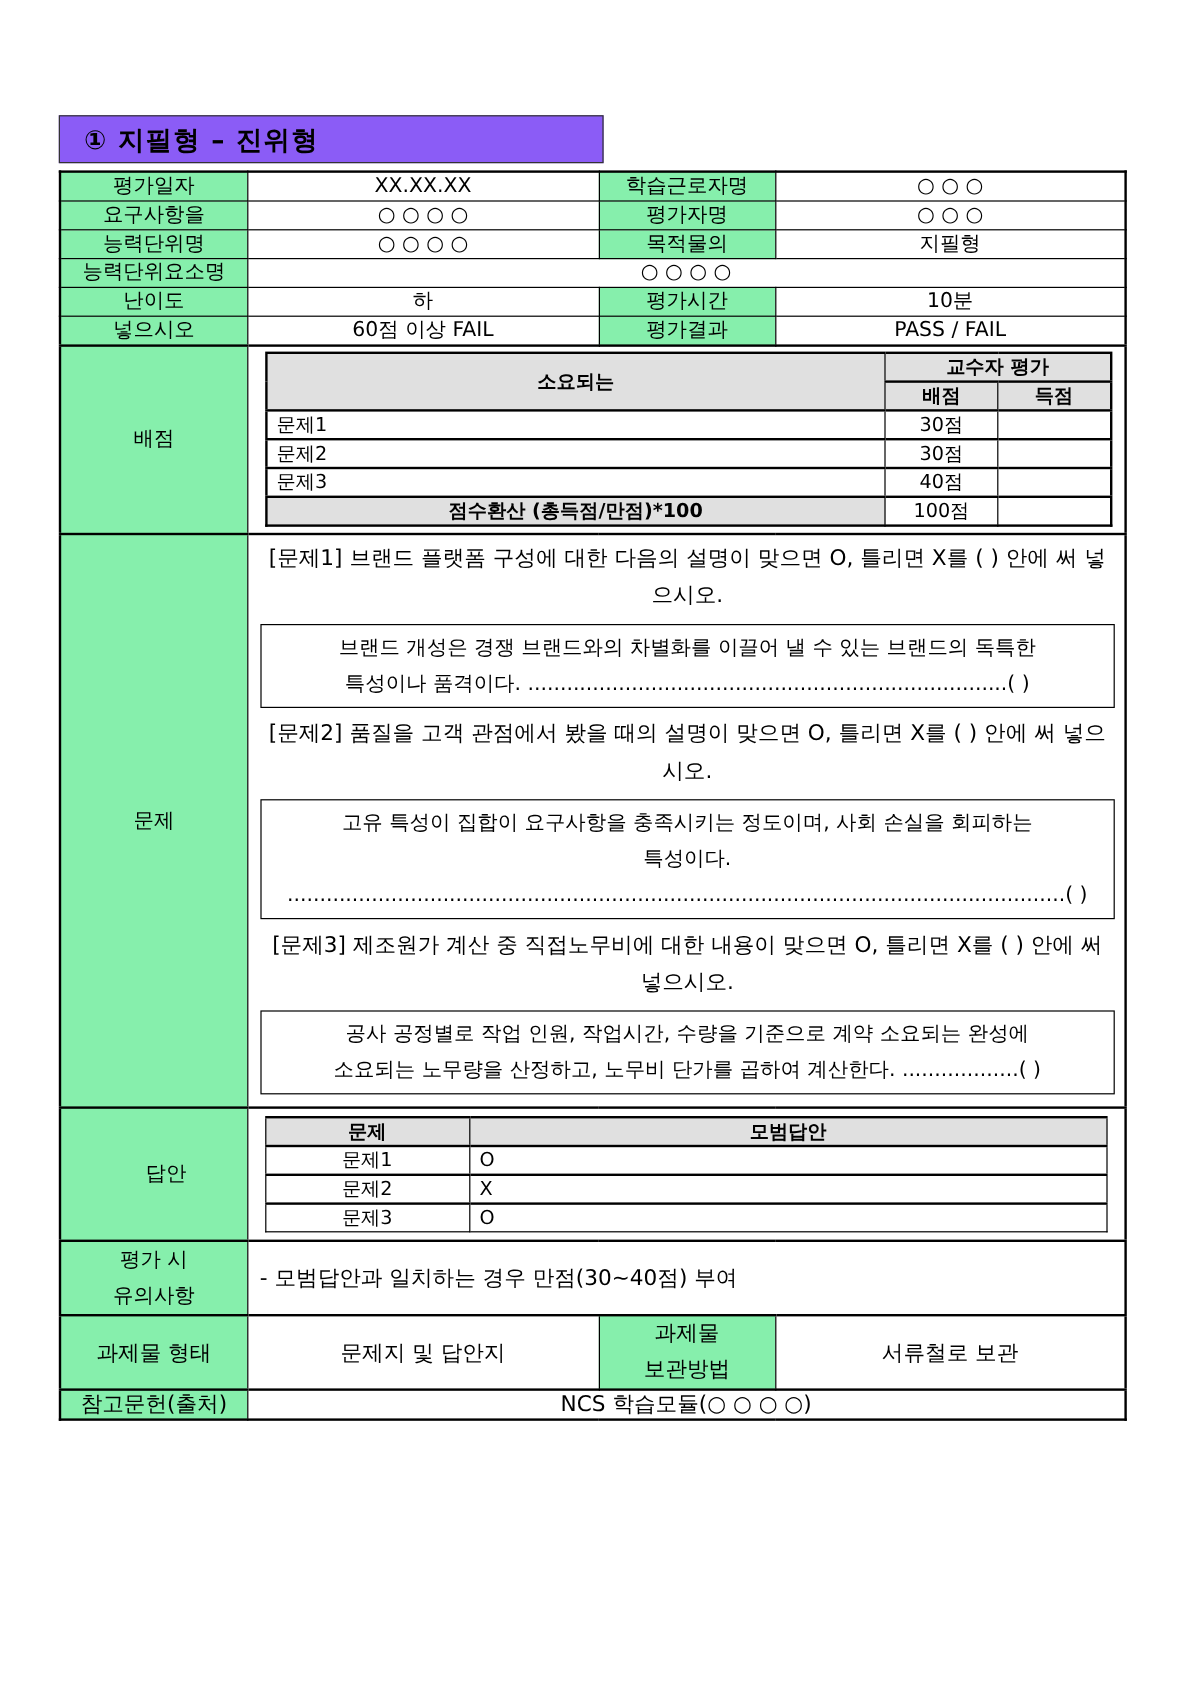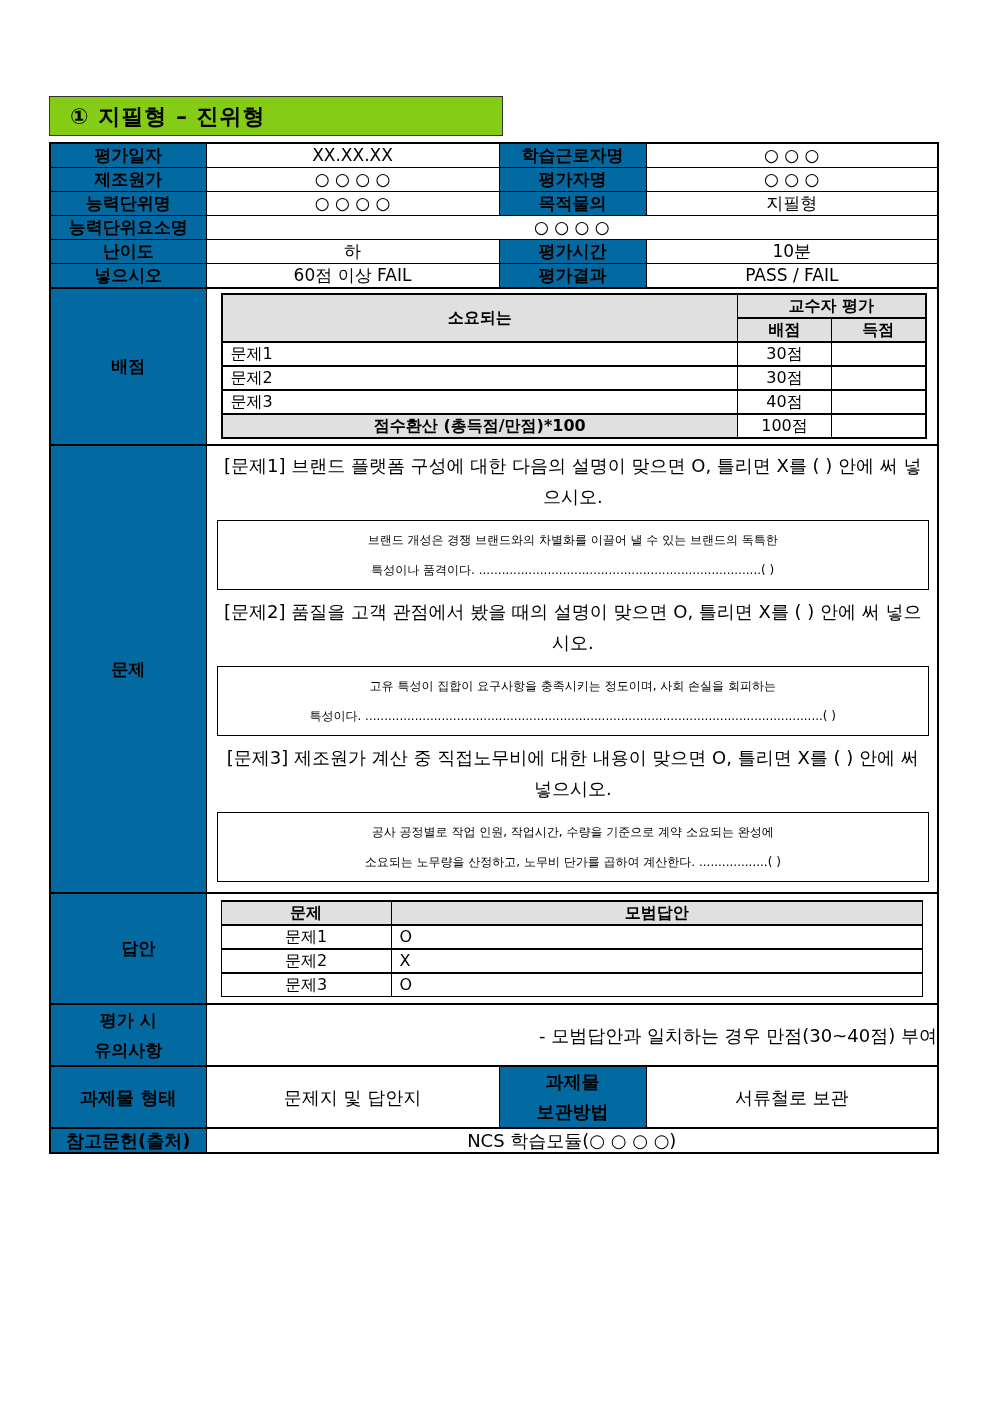--- a/index.html
+++ b/index.html
@@ -1,30 +1,30 @@
 <!DOCTYPE html>
 <html><head>
 <meta charset="utf-8">
 <style>
   html, body { margin:0; padding:0; background:#ffffff; }
   body { width:992px; height:1403px; position:relative; font-family:"DejaVu Sans", sans-serif; color:#000; }
-  .title-box { position:absolute; left:49px; top:96px; width:454px; height:40px; background:#84cc16; border:1px solid #333; box-sizing:border-box; }
+  .title-box { position:absolute; left:49px; top:96px; width:454px; height:40px; background:#8b5cf6; border:1px solid #333; box-sizing:border-box; }
   .title-box span { position:absolute; left:20px; top:5px; font-size:22px; font-weight:bold; letter-spacing:1px; }
   table { border-collapse:collapse; }
   .main { position:absolute; left:49px; top:142px; width:890px; border:2px solid #000; table-layout:fixed; }
   .main td { border:1px solid #000; padding:0; font-size:17px; text-align:center; height:23px; line-height:23px; }
-  .main td.lbl { background:#0369a1; font-weight:bold;margin-top:20px; }
+  .main td.lbl { background:#86efac; font-weight:normal;margin-top:20px; }
   .main tr.thick td { border-top:2px solid #000; }
   .inner { width:100%; border:2px solid #000; table-layout:fixed; }
   .inner td { border:1px solid #000; font-size:16px; height:22px; line-height:22px; text-align:center; padding:0; }
   .inner td.hd { background:#e0e0e0; font-weight:bold; }
   .inner td.left { text-align:left; padding-left:8px; }
   .q { text-align:right; padding:4px 8px 4px 10px !important; }
   .q-text { font-size:18px; line-height:31px; }
-  .q-box { border:1px solid #000; margin:8px 0 6px 0; padding:4px 10px; font-size:12px; line-height:30px; }
+  .q-box { border:1px solid #000; margin:8px 0 6px 0; padding:4px 10px; font-size:17px; line-height:30px; }
 </style>
 </head>
 <body>
 
 <div class="title-box">
   <span>① 지필형 – 진위형</span>
 </div>
 
 <table class="main">
   <colgroup>
@@ -34,21 +34,21 @@
       <col style="width:292px">
   </colgroup>
   <tbody>
       <tr>
     <td class="lbl">평가일자</td>
     <td>XX.XX.XX</td>
     <td class="lbl">학습근로자명</td>
     <td>○ ○ ○</td>
   </tr>
   <tr>
-    <td class="lbl">제조원가</td>
+    <td class="lbl">요구사항을</td>
     <td>○ ○ ○ ○</td>
     <td class="lbl">평가자명</td>
     <td>○ ○ ○</td>
   </tr>
   <tr>
     <td class="lbl">능력단위명</td>
     <td>○ ○ ○ ○</td>
     <td class="lbl">목적물의</td>
     <td>지필형</td>
   </tr>
@@ -167,21 +167,21 @@
       </tbody>
           </table>
     </td>
   </tr>
 
   <tr class="thick">
     <td class="lbl" style="height:54px; line-height:30px;">
       <div>평가 시</div>
       <div>유의사항</div>
     </td>
-    <td colspan="3" style="text-align:right; padding-left:10px; font-size:18px;">-  모범답안과  일치하는  경우  만점(30~40점)  부여</td>
+    <td colspan="3" style="text-align:left; padding-left:10px; font-size:18px;">-  모범답안과  일치하는  경우  만점(30~40점)  부여</td>
   </tr>
 
   <tr class="thick">
     <td class="lbl" style="height:54px; font-size:18px;">과제물 형태</td>
     <td style="font-size:18px;margin-top:47px;">문제지  및  답안지</td>
     <td class="lbl" style="line-height:30px; font-size:18px;">
       <div>과제물</div>
       <div>보관방법</div>
     </td>
     <td style="font-size:18px;">서류철로  보관</td>

